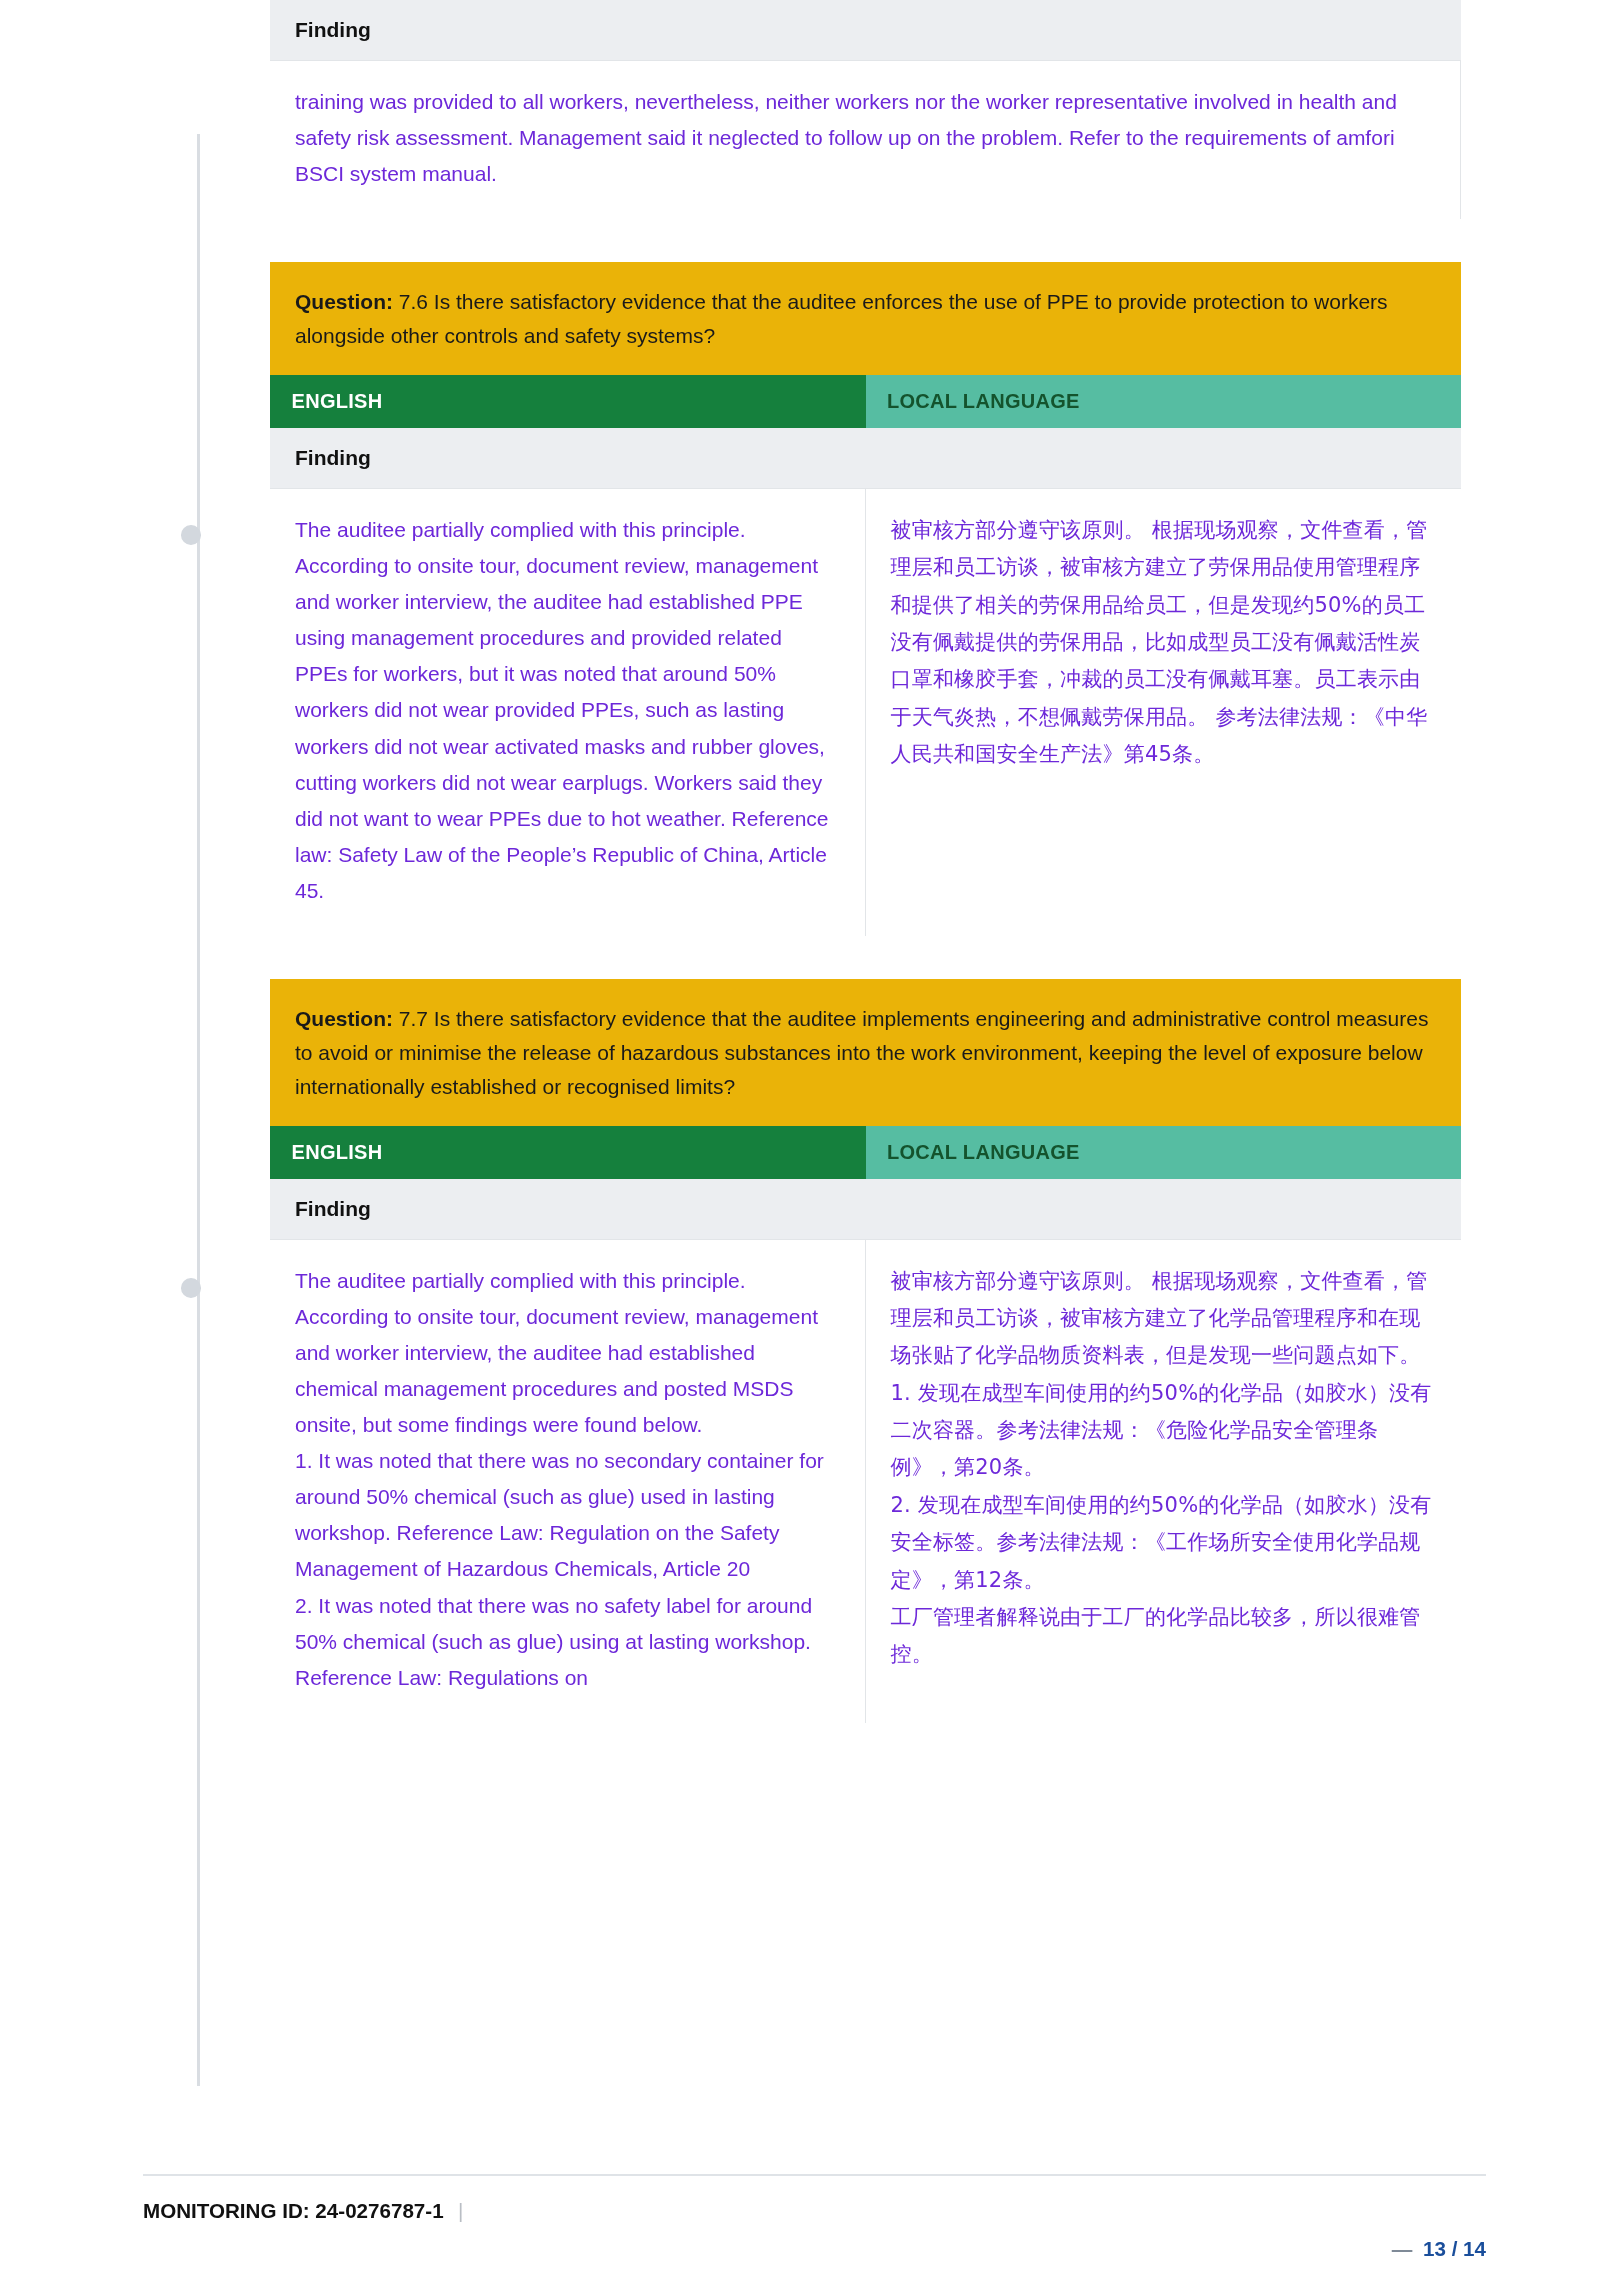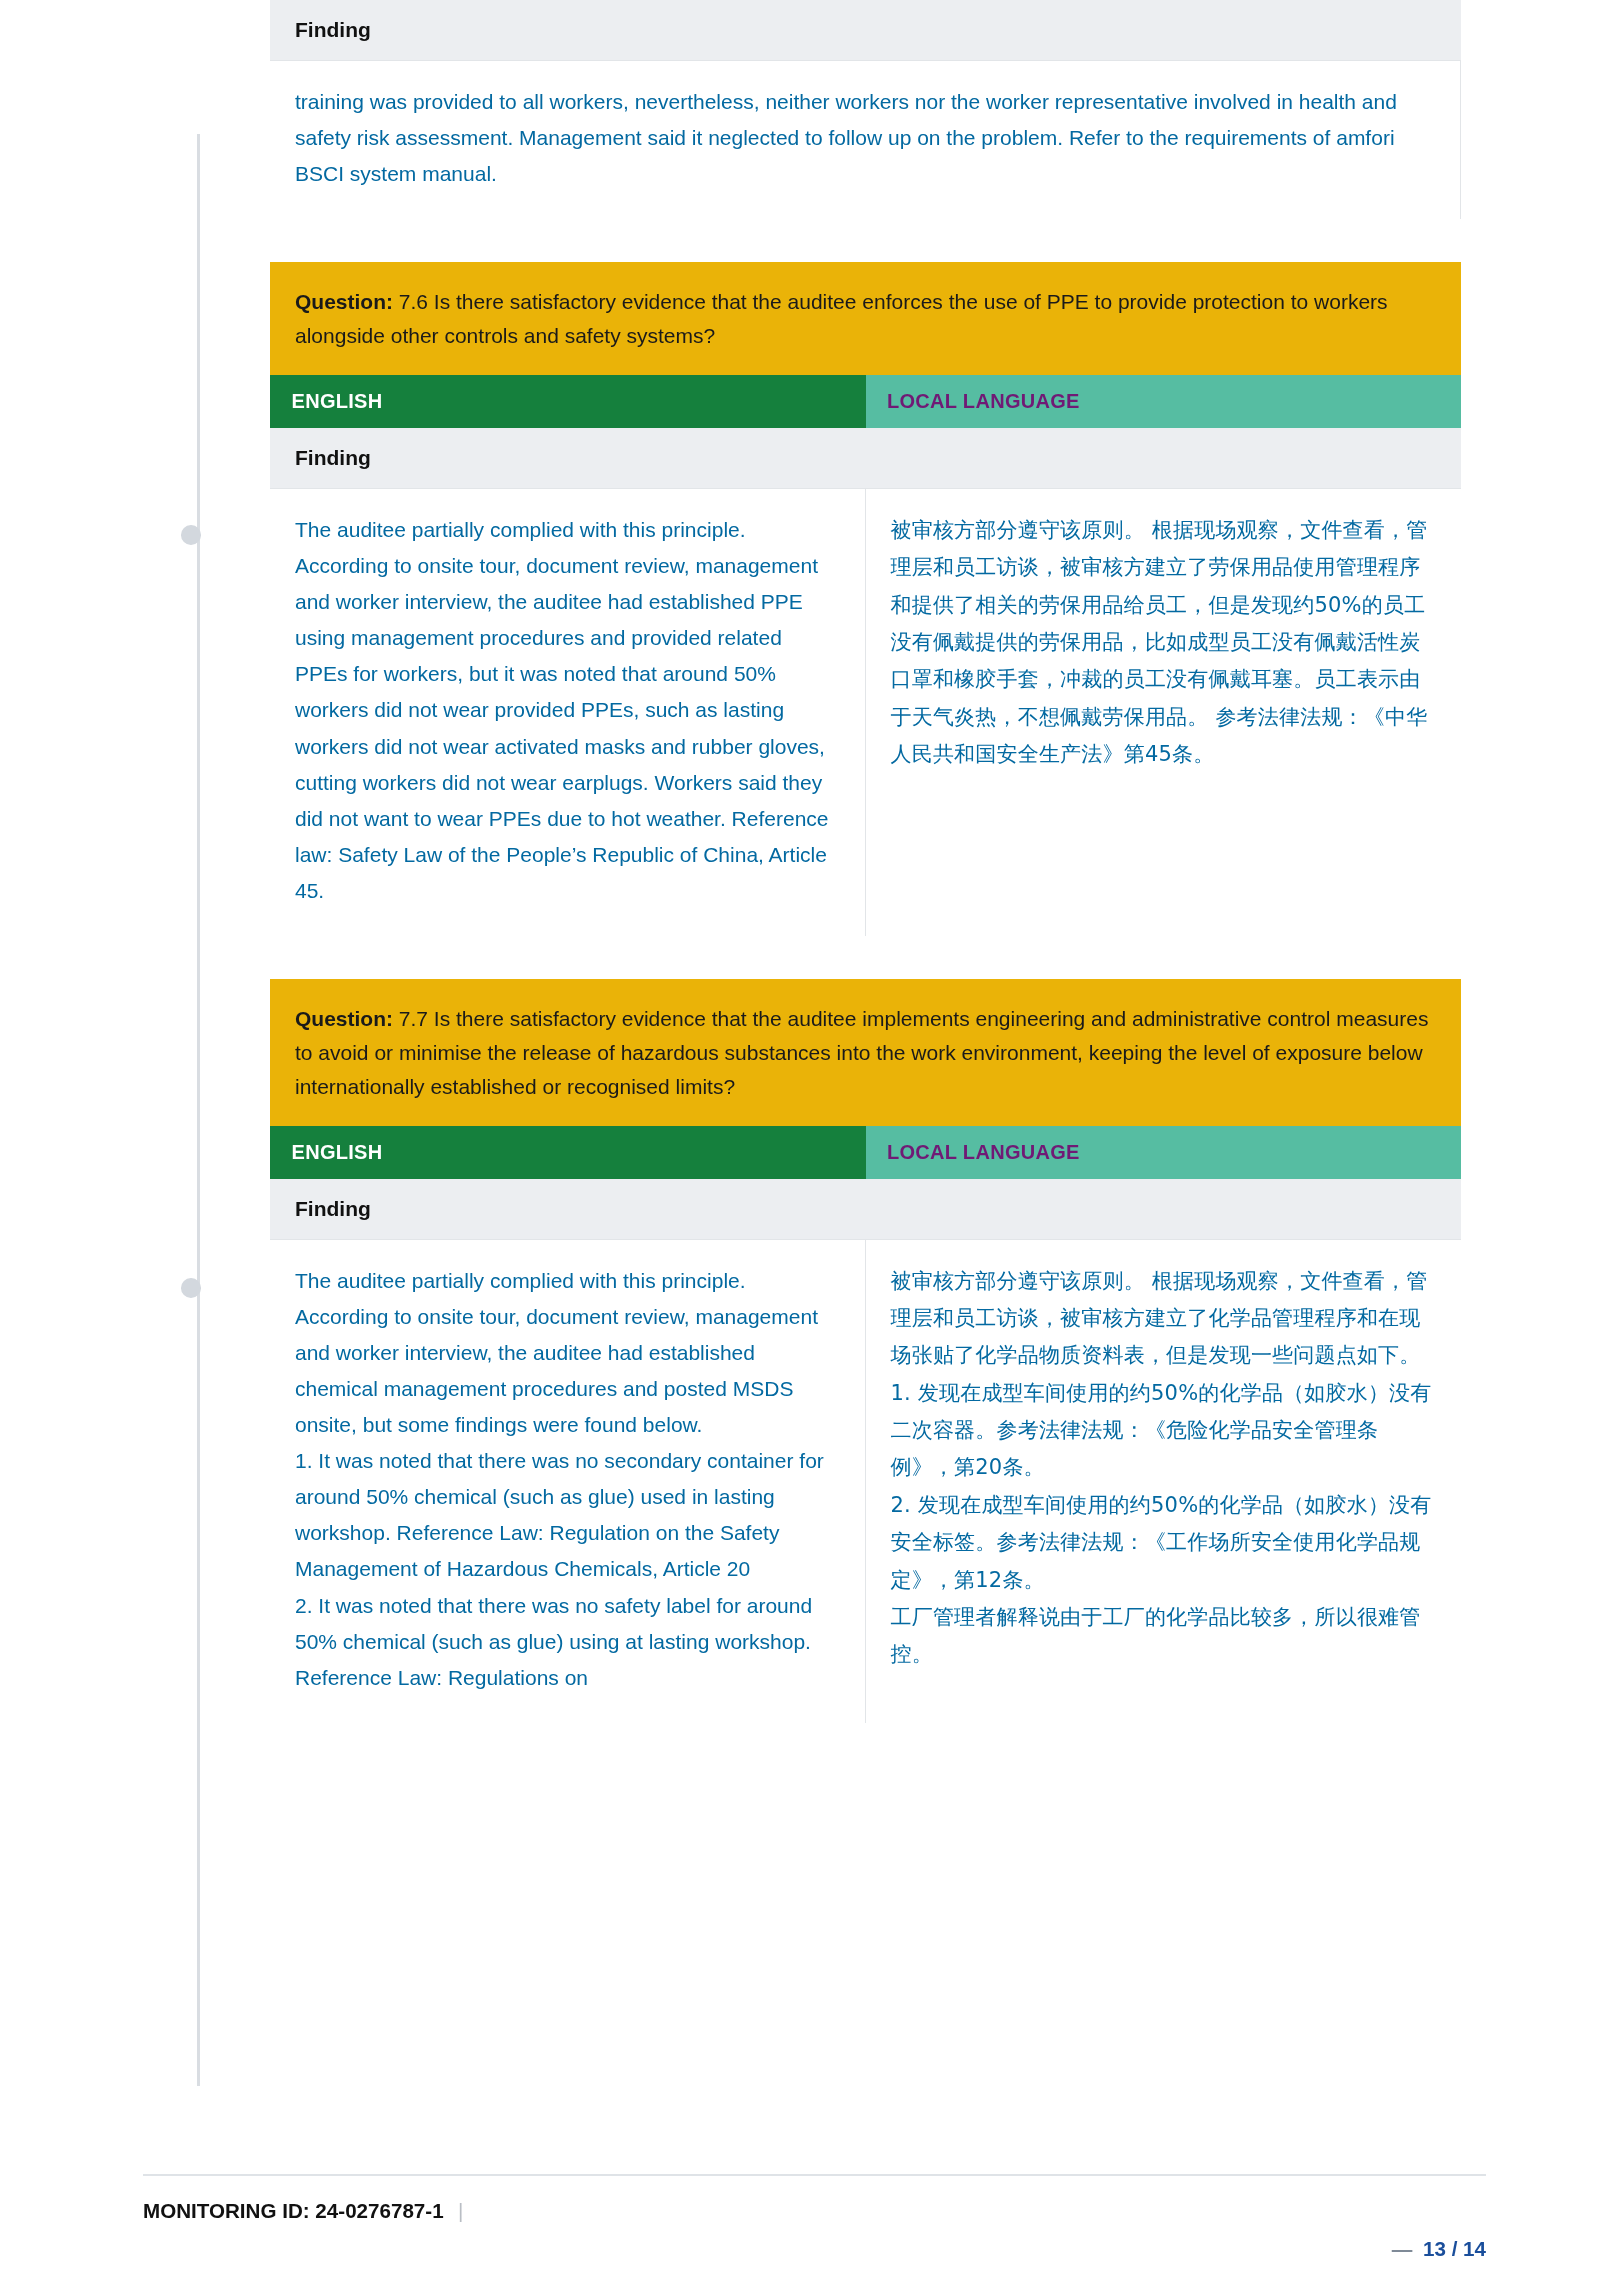--- a/index.html
+++ b/index.html
@@ -62,42 +62,42 @@
 
   .lang-header-row { display: flex; width: 100%; }
   .lang-header {
     flex: 1 1 50%;
     padding: 15px 21.5px;
     font-size: 20px;
     font-weight: bold;
     letter-spacing: 0.3px;
   }
   .lang-header.english { background: #15803d; color: #ffffff; }
-  .lang-header.local { background: #56bda2; color: #701a75; }
+  .lang-header.local { background: #56bda2; color: #14532d; }
 
   .finding-label-bar {
     background: #eceef1;
     padding: 18px 25px 18px 25px;
     font-size: 21px;
     font-weight: bold;
     color: #111111;
   }
 
   .finding-row {
     display: flex;
     width: 100%;
     background: #ffffff;
     border-top: 0.9px solid #e2e5e8;
   }
   .finding-cell {
     flex: 1 1 50%;
     padding: 23px 25px 27px 25px;
     font-size: 21px;
     line-height: 1.72;
-    color: #0369a1;
+    color: #6d28d9;
     white-space: pre-wrap;
     word-break: break-word;
   }
   .finding-cell.en { border-right: 0.9px solid #e2e5e8; }
   .finding-cell.cn {
     font-family: "DejaVu Sans", "Liberation Sans", sans-serif;
     line-height: 1.78;
     letter-spacing: 0.2px;
   }
 

